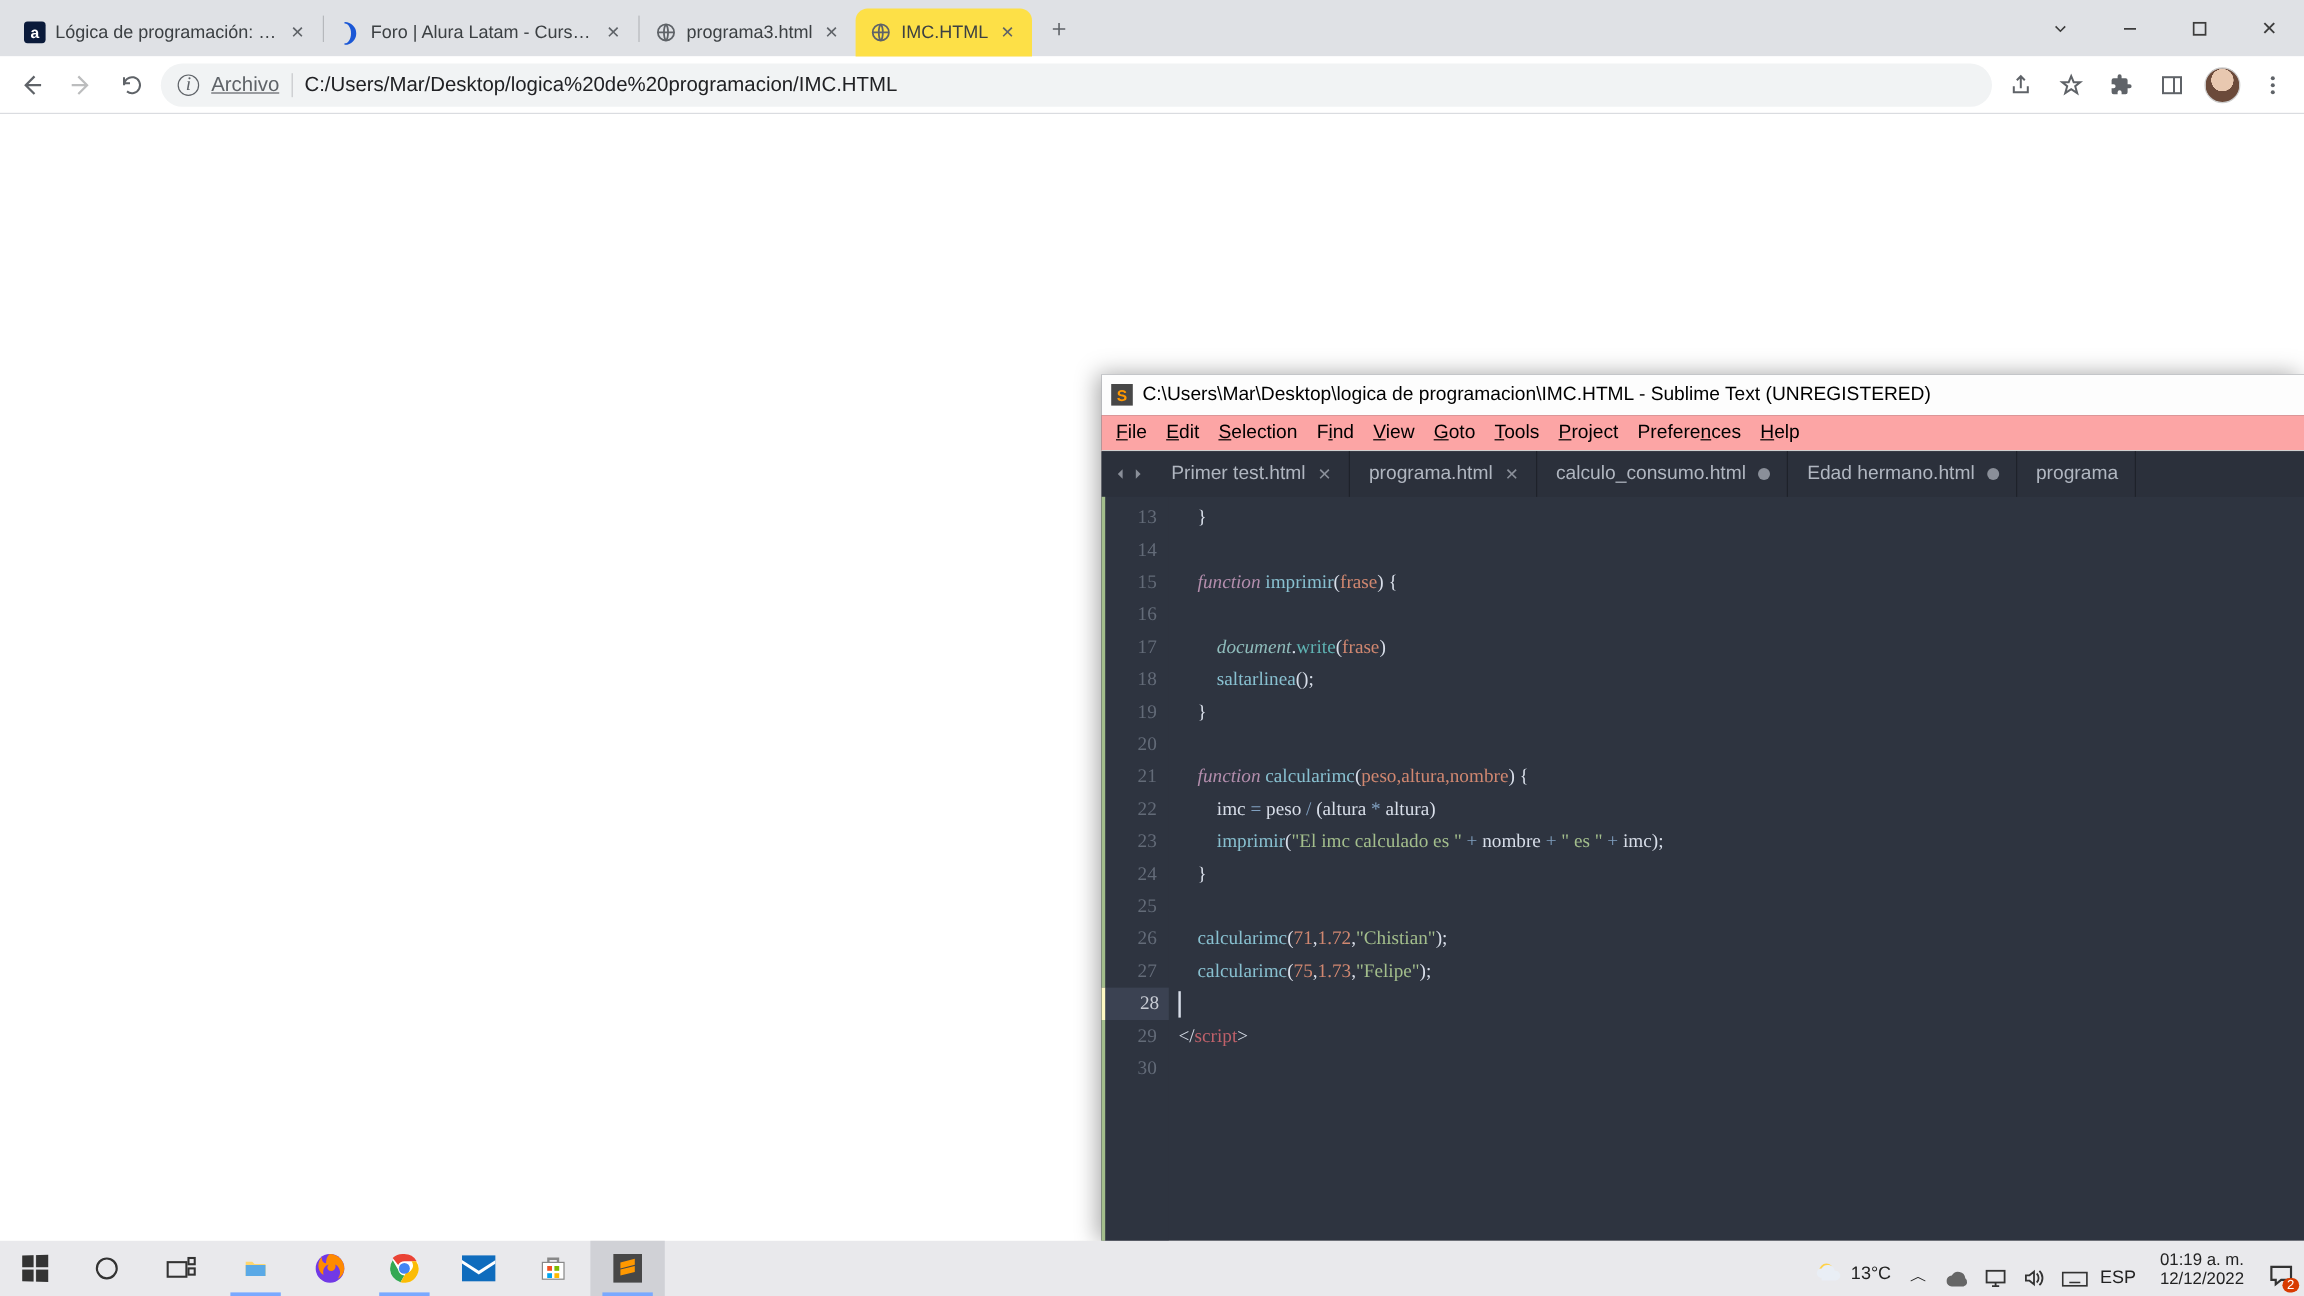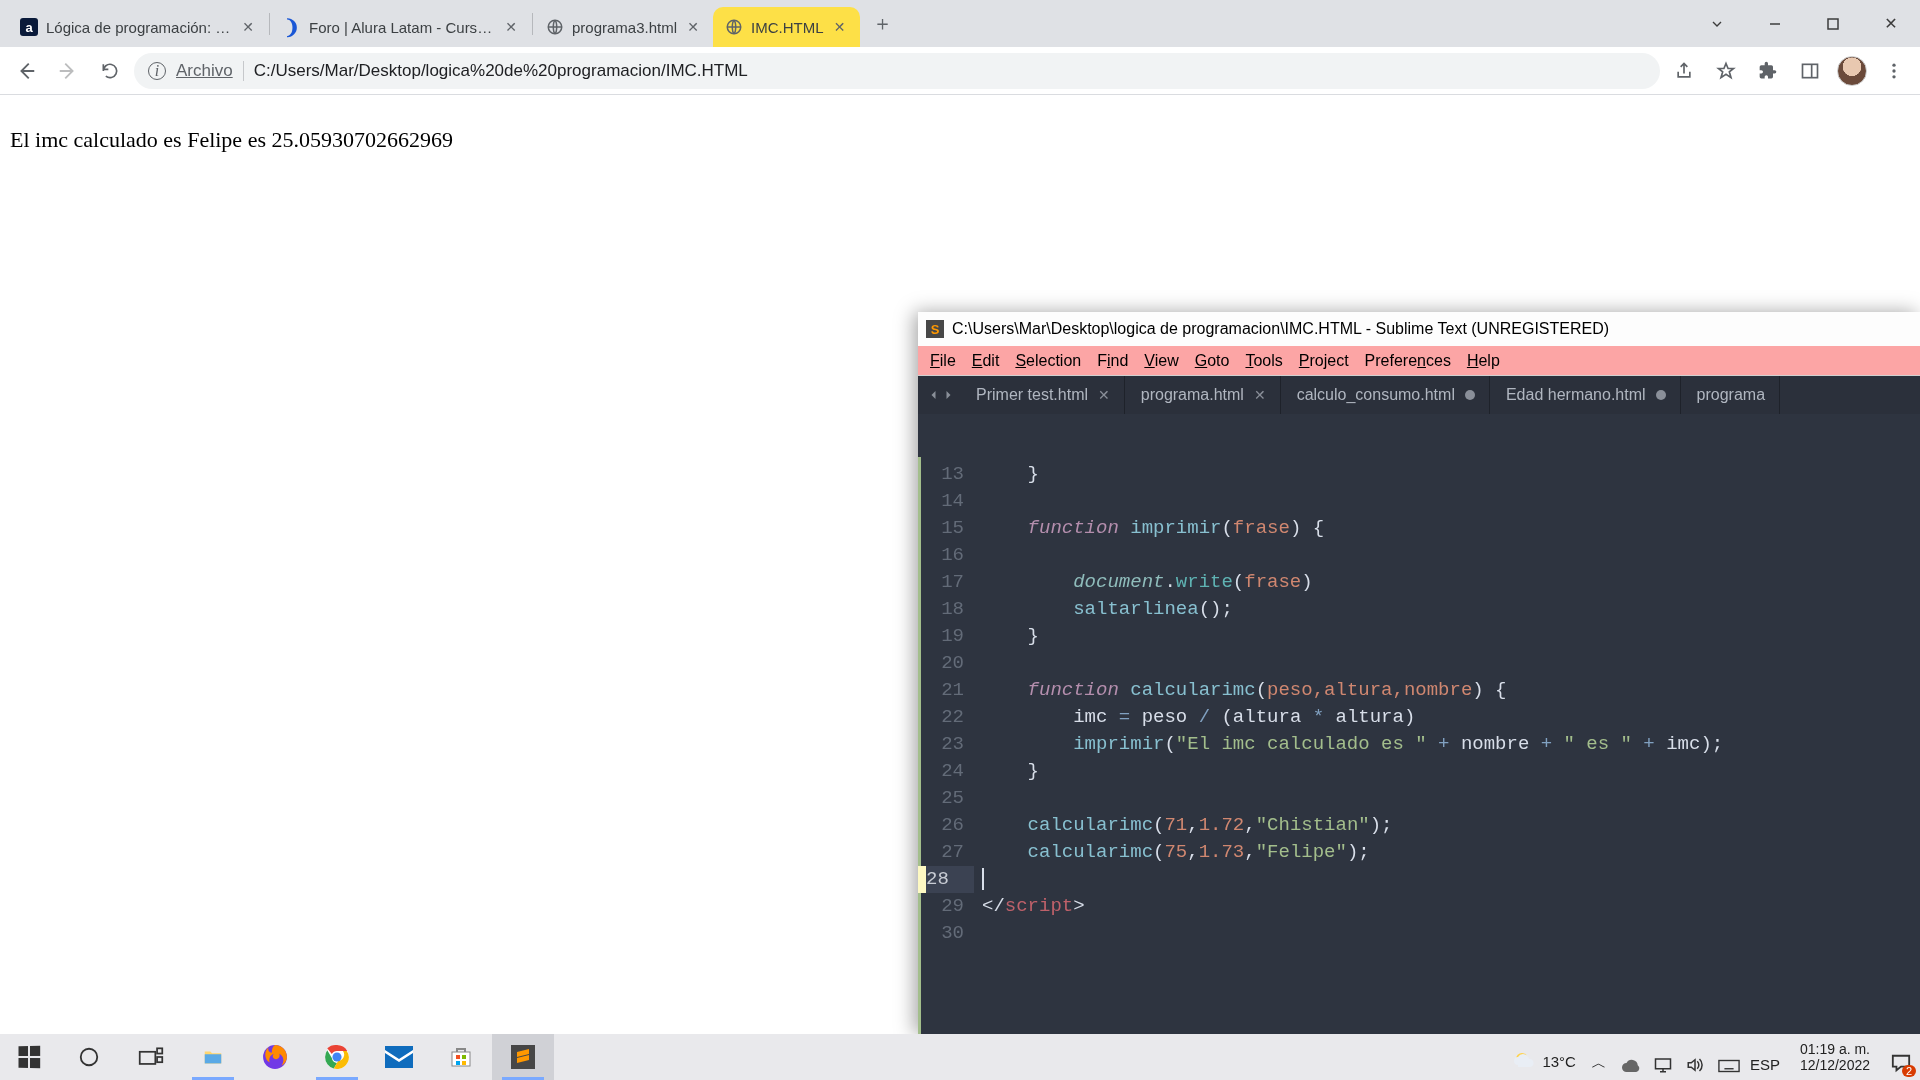--- a/index.html
+++ b/index.html
@@ -39,24 +39,24 @@
   .st-title .sicon { width: 18px; height: 18px; background: #474747; display: flex; align-items: center; justify-content: center; }
   .st-title .sicon span { color: #ff9800; font-weight: bold; font-size: 13px; }
   .st-menu { height: 30px; background: #fca5a5; display: flex; align-items: center; gap: 4px; padding: 0 6px; font-size: 16px; color: #000; border-bottom: 1px solid #d0d0d0; }
   .st-menu span { padding: 2px 6px; }
   .st-menu u { text-decoration: underline; }
   .st-tabs { height: 38px; background: #2b303b; display: flex; align-items: center; padding: 0 4px; gap: 2px; font-size: 16px; color: #b0b6c0; }
   .st-tabs .navpair { display:flex; gap:2px; padding:0 6px;}
   .st-tab { display: flex; align-items: center; gap: 10px; padding: 0 14px; height: 38px; border-right: 1px solid #1e222a; white-space: nowrap; }
   .st-tab .dot { width: 10px; height: 10px; border-radius: 50%; background: #8a8f99; }
   .st-tab .x { font-size: 14px; color: #8a8f99; }
-  .st-code { flex: 1; display: flex; font-family: Liberation Mono, monospace; font-size: 19px; line-height: 27px; margin-top: 43px; }
+  .st-code { flex: 1; display: flex; font-family: Liberation Serif, serif; font-size: 16px; line-height: 27px; }
   .gutter { width: 56px; background: #2e3440; color: #636b78; text-align: right; padding: 4px 10px 0 0; border-left: 3px solid #a3be8c; position: relative; }
   .gutter .gl { height: 27px; }
-  .gutter .gl.cur { background: #3b4252; color: #c8ccd4; margin-right: -10px; padding-right: 27px; border-left: 8px solid #fef9c3; margin-left: -3px; }
+  .gutter .gl.cur { background: #3b4252; color: #c8ccd4; margin-right: -10px; padding-right: 8px; border-left: 3px solid #fef9c3; margin-left: -3px; }
   .codearea { flex: 1; padding: 4px 0 0 8px; color: #d8dee9; white-space: pre; overflow: hidden; }
   .kw { color: #b48ead; font-style: italic; } 
   .fn { color: #88c0d0; }
   .pn { color: #d8dee9; }
   .vr { color: #8fbcbb; font-style: italic; } 
   .mth { color: #5fb3b3; }
   .op { color: #81a1c1; }
   .num { color: #d08770; }
   .str { color: #a3be8c; }
   .tag { color: #bf616a; }
@@ -192,21 +192,20 @@
   <div class="toolicon">
       <svg width="20" height="20" viewBox="0 0 24 24" fill="#5f6368">
         <circle cx="12" cy="5" r="2"></circle>
         <circle cx="12" cy="12" r="2"></circle>
         <circle cx="12" cy="19" r="2"></circle>
       </svg>
     </div>
 </div>
 
 <div class="page">
-  <p>El imc calculado es Felipe es 25.05930702662969</p>
 </div>
 
 <div class="sublime">
   <div class="st-title">
     <span class="sicon">
         <span>S</span>
       </span>
     <span>C:\Users\Mar\Desktop\logica de programacion\IMC.HTML - Sublime Text (UNREGISTERED)</span>
   </div>
   <div class="st-menu">

